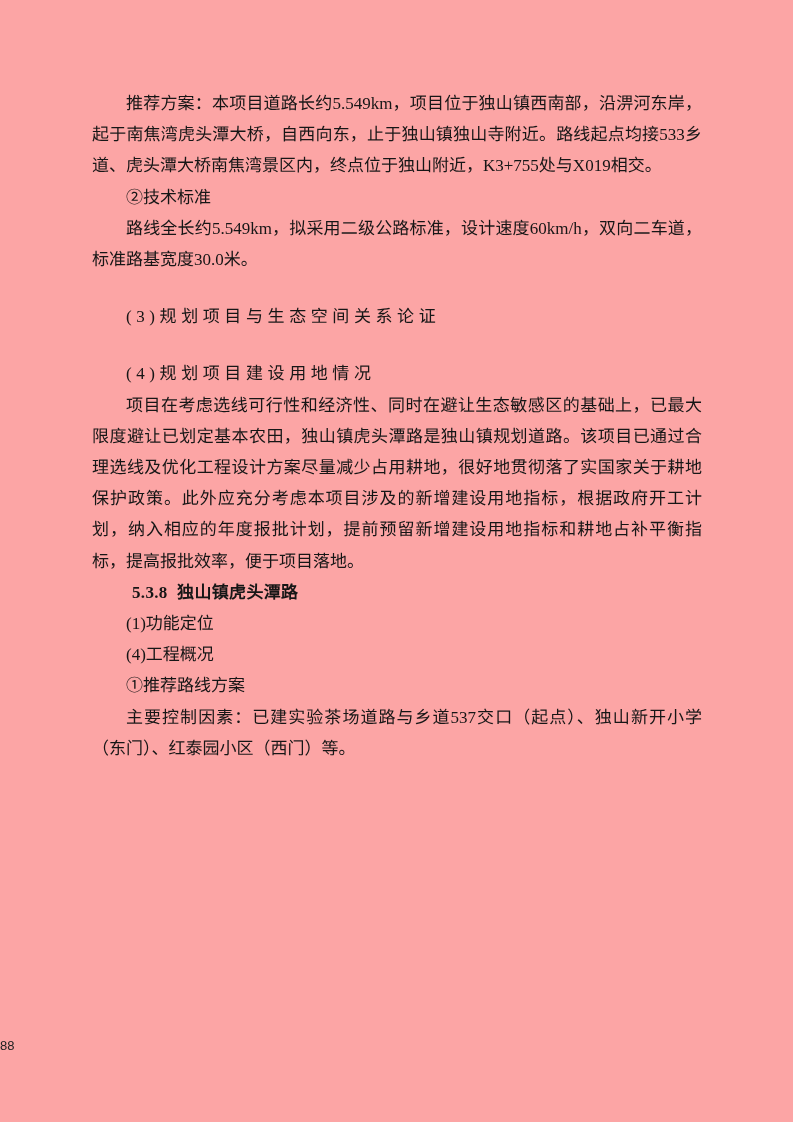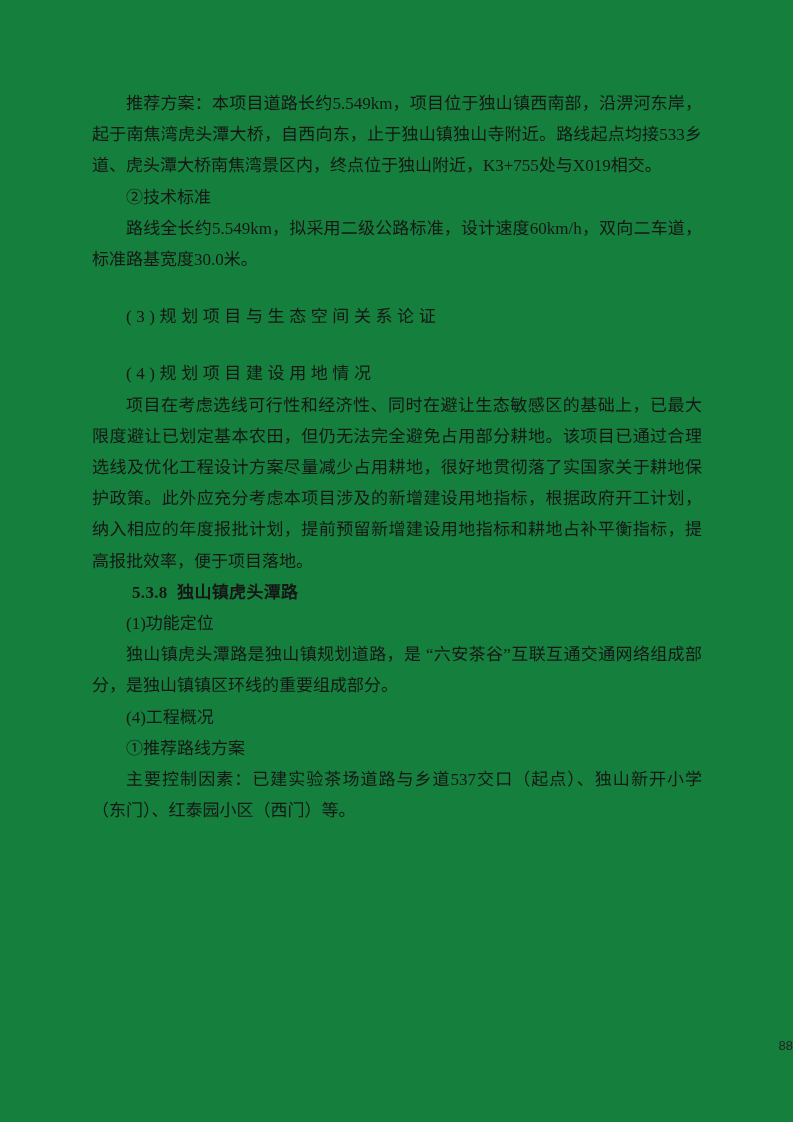--- a/index.html
+++ b/index.html
@@ -4,21 +4,21 @@
 <style>
   html, body {
     margin: 0;
     padding: 0;
     background: #ffffff;
   }
   .page {
     position: relative;
     width: 793px;
     height: 1122px;
-    background: #15803d;
+    background: #fca5a5;
     overflow: hidden;
     font-family: "Liberation Serif", "DejaVu Serif", serif;
     color: #161616;
   }
   .doc {
     position: absolute;
     left: 92px;
     top: 88px;
     width: 610px;
     font-size: 17px;
@@ -42,42 +42,41 @@
   }
   .heading .ht {
     margin-left: 0.55em;
     font-family: Liberation Serif, serif;
   }
   .footer {
     position: absolute;
     top: 1038px;
     left: 0;
     width: 100%;
-    text-align: right;
+    text-align: left;
     font-family: "Liberation Sans", "DejaVu Sans", sans-serif;
     font-size: 13px;
     color: #222222;
   }
 </style>
 </head>
 <body>
 
 <div class="page">
   <div class="doc">
     <p class="body">推荐方案：本项目道路长约5.549km，项目位于独山镇西南部，沿淠河东岸，起于南焦湾虎头潭大桥，自西向东，止于独山镇独山寺附近。路线起点均接533乡道、虎头潭大桥南焦湾景区内，终点位于独山附近，K3+755处与X019相交。</p>
     <p class="body">②技术标准</p>
     <p class="body">路线全长约5.549km，拟采用二级公路标准，设计速度60km/h，双向二车道，标准路基宽度30.0米。</p>
     <p class="body spread">(3)规划项目与生态空间关系论证</p>
     <p class="body spread">(4)规划项目建设用地情况</p>
-    <p class="body">项目在考虑选线可行性和经济性、同时在避让生态敏感区的基础上，已最大限度避让已划定基本农田，但仍无法完全避免占用部分耕地。该项目已通过合理选线及优化工程设计方案尽量减少占用耕地，很好地贯彻落了实国家关于耕地保护政策。此外应充分考虑本项目涉及的新增建设用地指标，根据政府开工计划，纳入相应的年度报批计划，提前预留新增建设用地指标和耕地占补平衡指标，提高报批效率，便于项目落地。</p>
+    <p class="body">项目在考虑选线可行性和经济性、同时在避让生态敏感区的基础上，已最大限度避让已划定基本农田，独山镇虎头潭路是独山镇规划道路。该项目已通过合理选线及优化工程设计方案尽量减少占用耕地，很好地贯彻落了实国家关于耕地保护政策。此外应充分考虑本项目涉及的新增建设用地指标，根据政府开工计划，纳入相应的年度报批计划，提前预留新增建设用地指标和耕地占补平衡指标，提高报批效率，便于项目落地。</p>
     <p class="heading">
       <span>5.3.8</span><span class="ht">独山镇虎头潭路</span>
     </p>
     <p class="body">(1)功能定位</p>
-    <p class="body">独山镇虎头潭路是独山镇规划道路，是 “六安茶谷”互联互通交通网络组成部分，是独山镇镇区环线的重要组成部分。</p>
     <p class="body">(4)工程概况</p>
     <p class="body">①推荐路线方案</p>
     <p class="body">主要控制因素：已建实验茶场道路与乡道537交口（起点）、独山新开小学（东门）、红泰园小区（西门）等。</p>
   </div>
   <div class="footer">
     <span>88</span>
   </div>
 </div>
 
 </body></html>

